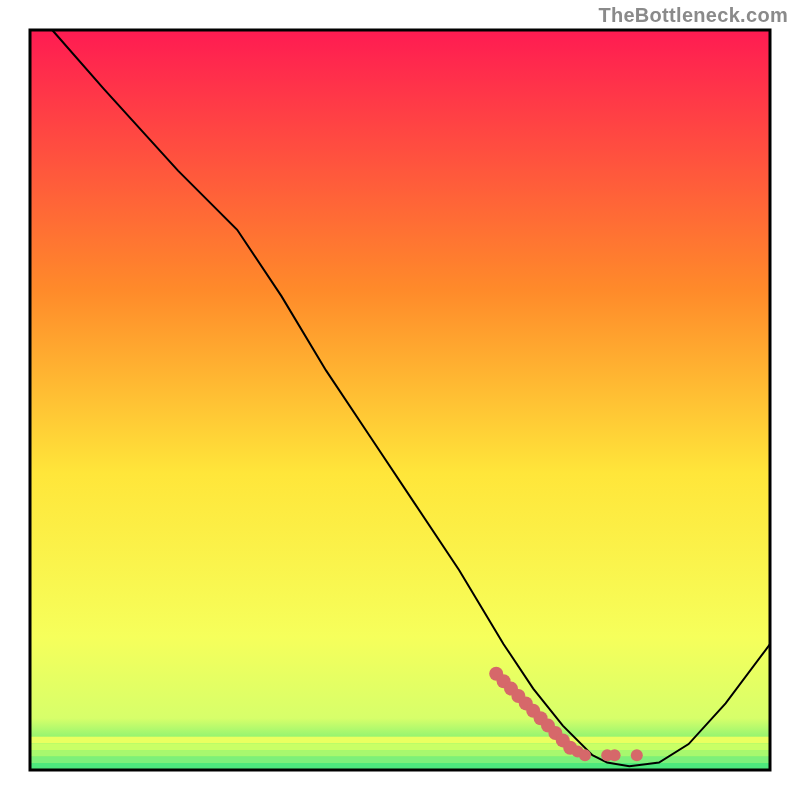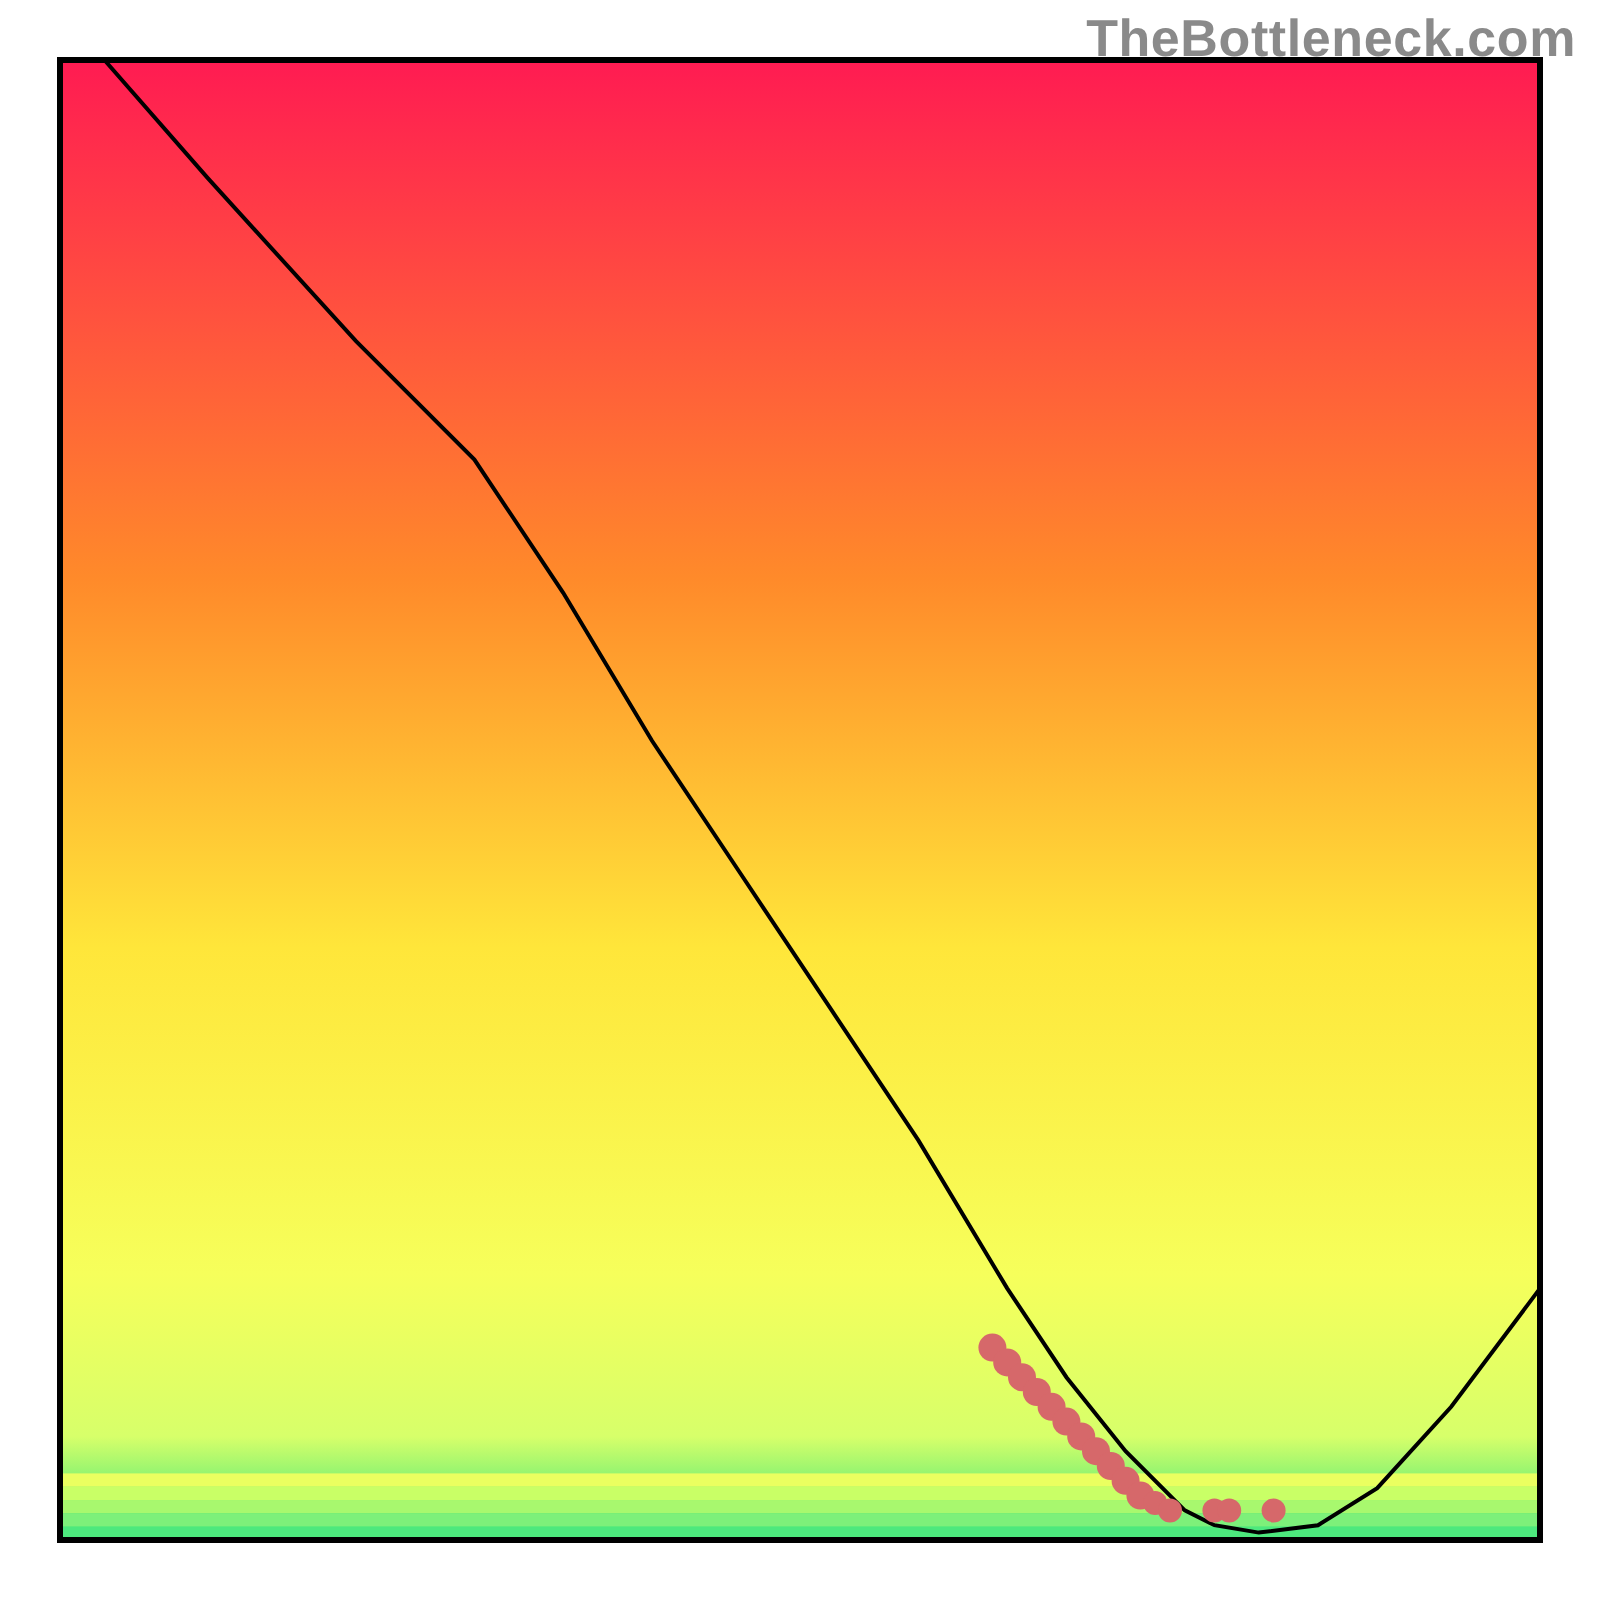--- a/index.html
+++ b/index.html
@@ -13,21 +13,21 @@
   }
   .chart-wrapper {
     position: relative;
     width: 800px;
     height: 800px;
   }
   .watermark {
     position: absolute;
     top: 4px;
     right: 12px;
-    font-size: 26px;
+    font-size: 20px;
     font-weight: 600;
     color: #8a8a8a;
     letter-spacing: 0.3px;
     user-select: none;
   }
   svg {
     display: block;
   }
 </style>
 </head>

